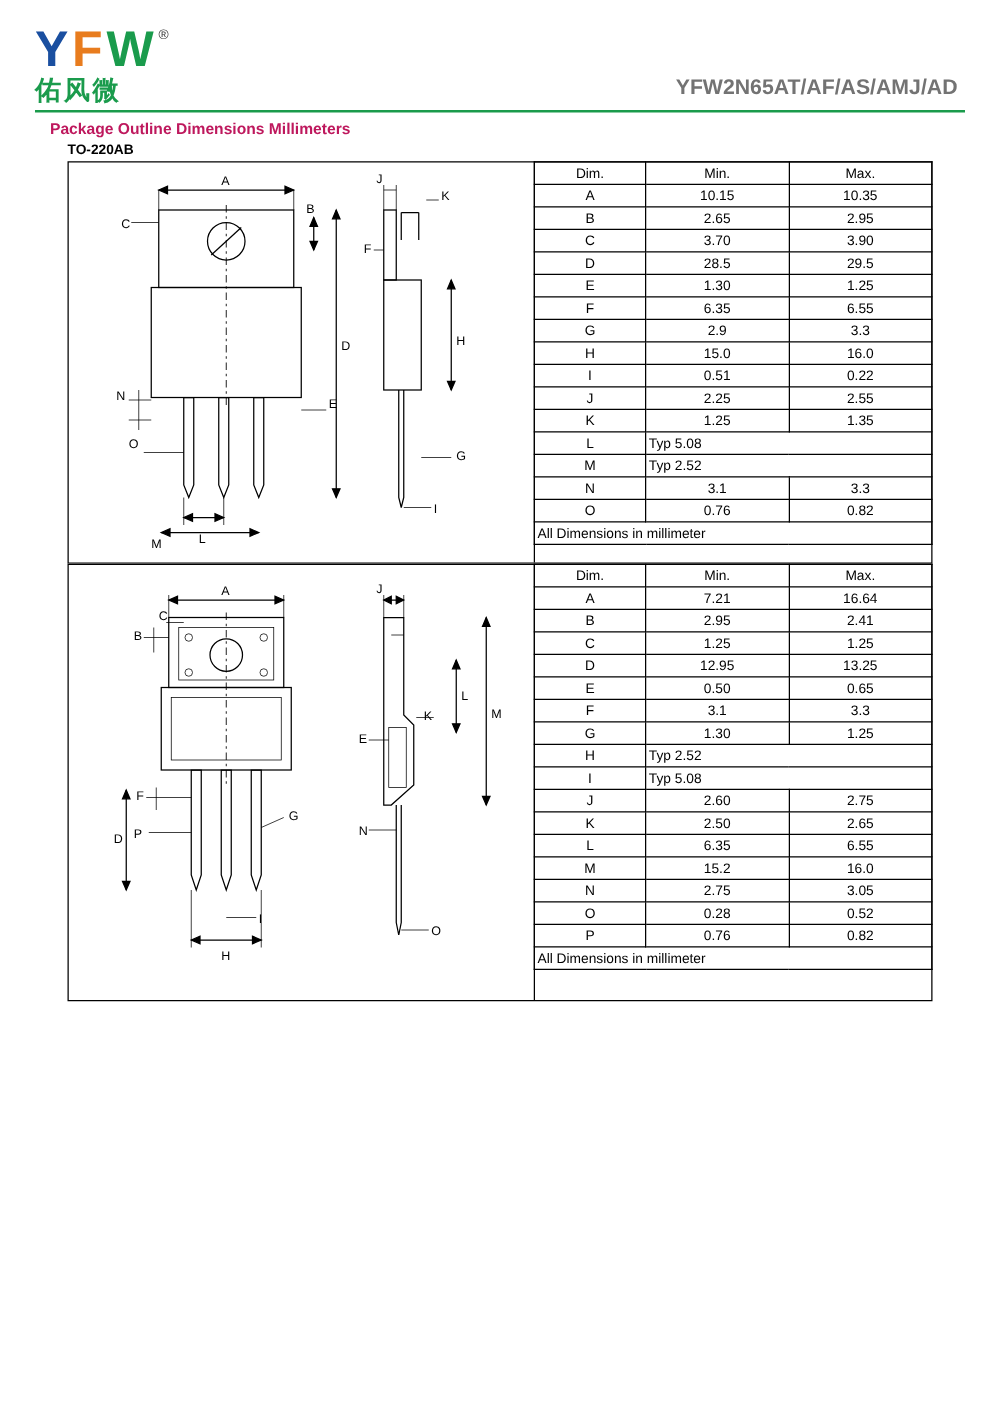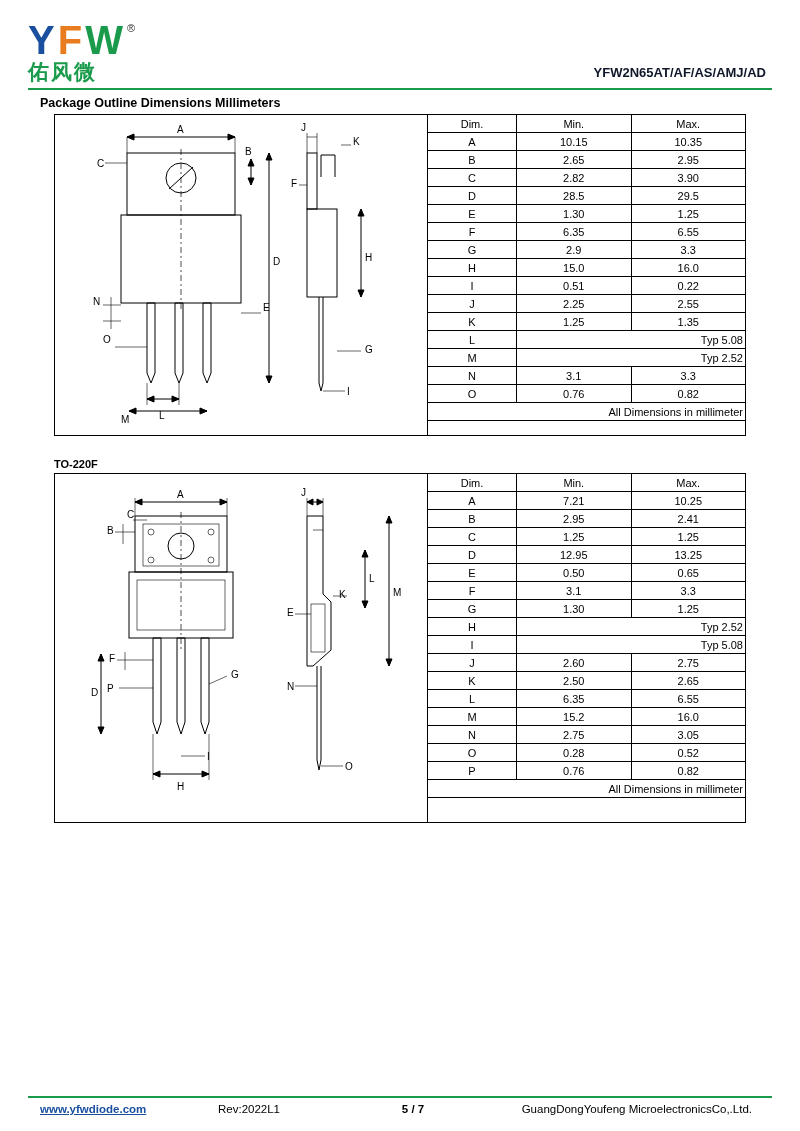--- a/index.html
+++ b/index.html
@@ -55,36 +55,36 @@
   }
   .logo-cn {
     font-family: "DejaVu Sans", sans-serif;
     font-weight: bold;
     font-size: 21px;
     color: #1a9b4c;
     letter-spacing: 2px;
     margin-top: -2px;
   }
   .part-title {
-    font-size: 13px;
+    font-size: 17px;
     font-weight: bold;
-    color: #0f172a;
+    color: #737373;
     padding-bottom: 6px;
     padding-right: 6px;
     white-space: nowrap;
   }
   .header-rule {
     height: 2px;
     background: #1a9b4c;
     margin-top: 2px;
   }
 
   
   .section-title {
-    color: #000000;
+    color: #be185d;
     font-weight: bold;
     font-size: 12.5px;
     margin-top: 6px;
     margin-bottom: 4px;
     margin-left: 12px;
   }
   .pkg-label {
     font-size: 11px;
     font-weight: bold;
     margin-left: 26px;
@@ -115,21 +115,21 @@
   }
   table.dims td {
     border: 1px solid #000;
     height: 18px;
     line-height: 16px;
     padding: 0 2px;
   }
   table.dims tr:first-child td { font-weight: normal; }
   table.dims td.dimcol { width: 28%; }
   table.dims td.valcol { width: 36%; }
-  table.dims td.full { text-align: right; }
+  table.dims td.full { text-align: left; }
   .block1 .tablewrap { border-left: 1px solid #000; }
 
   
   table.dims { margin: -1px 4px -1px -1px; width: calc(100% + 2px); }
 
   
   svg { display: block; }
 
   
   .footer {
@@ -173,20 +173,21 @@
         <span class="logo-reg">®</span>
       </div>
       <div class="logo-cn">佑风微</div>
     </div>
     <div class="part-title">YFW2N65AT/AF/AS/AMJ/AD</div>
   </div>
   <div class="header-rule"></div>
 
   <div class="section-title">Package Outline Dimensions Millimeters</div>
 
+  <div class="pkg-label">TO-220AB</div>
 
   <div class="block block1">
     <div class="drawing">
       <svg width="372" height="320" viewBox="0 0 372 320">
         <g stroke="#000" fill="none" stroke-width="1">
 
           <rect x="72" y="38" width="108" height="62"></rect>
 
           <rect x="66" y="100" width="120" height="88"></rect>
 
@@ -284,21 +285,21 @@
               <td>10.15</td>
               <td>10.35</td>
             </tr>
           <tr>
               <td>B</td>
               <td>2.65</td>
               <td>2.95</td>
             </tr>
           <tr>
               <td>C</td>
-              <td>2.82</td>
+              <td>3.70</td>
               <td>3.90</td>
             </tr>
           <tr>
               <td>D</td>
               <td>28.5</td>
               <td>29.5</td>
             </tr>
           <tr>
               <td>E</td>
               <td>1.30</td>
@@ -353,21 +354,20 @@
               <td>0.82</td>
             </tr>
           <tr>
               <td colspan="3" class="full">All Dimensions in millimeter</td>
             </tr>
         </tbody>
       </table>
     </div>
   </div>
 
-  <div class="pkg-label" style="margin-top:22px;">TO-220F</div>
 
   <div class="block block2">
     <div class="drawing">
       <svg width="372" height="348" viewBox="0 0 372 348">
         <g stroke="#000" fill="none" stroke-width="1">
 
           <rect x="80" y="42" width="92" height="56"></rect>
           <rect x="88" y="50" width="76" height="42" stroke-width="0.6"></rect>
           <circle cx="126" cy="72" r="13"></circle>
           <circle cx="96" cy="58" r="3" stroke-width="0.6"></circle>
@@ -464,21 +464,21 @@
       <table class="dims">
         <tbody>
           <tr>
             <td class="dimcol">Dim.</td>
             <td class="valcol">Min.</td>
             <td class="valcol">Max.</td>
           </tr>
           <tr>
               <td>A</td>
               <td>7.21</td>
-              <td>10.25</td>
+              <td>16.64</td>
             </tr>
           <tr>
               <td>B</td>
               <td>2.95</td>
               <td>2.41</td>
             </tr>
           <tr>
               <td>C</td>
               <td>1.25</td>
               <td>1.25</td>
@@ -547,23 +547,14 @@
               <td>0.82</td>
             </tr>
           <tr>
               <td colspan="3" class="full">All Dimensions in millimeter</td>
             </tr>
         </tbody>
       </table>
     </div>
   </div>
 
-  <div class="footer">
-    <div class="footer-rule"></div>
-    <div class="footer-row">
-      <span class="footer-url">www.yfwdiode.com</span>
-      <span class="footer-rev">Rev:2022L1</span>
-      <span class="footer-page">5 / 7</span>
-      <span class="footer-company">GuangDongYoufeng MicroelectronicsCo,.Ltd.</span>
-    </div>
-  </div>
 
 </div>
 
 </body></html>

